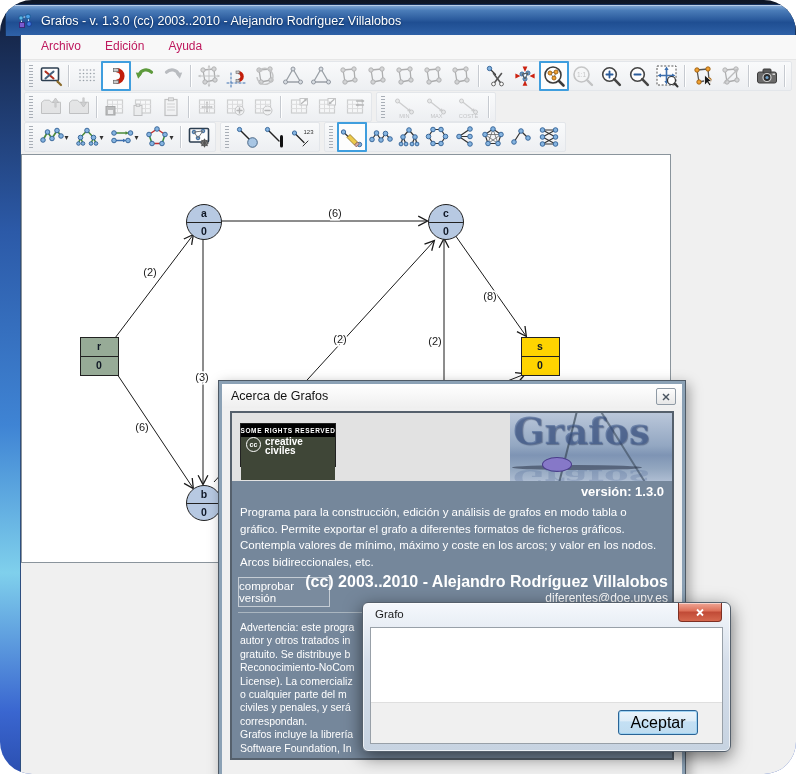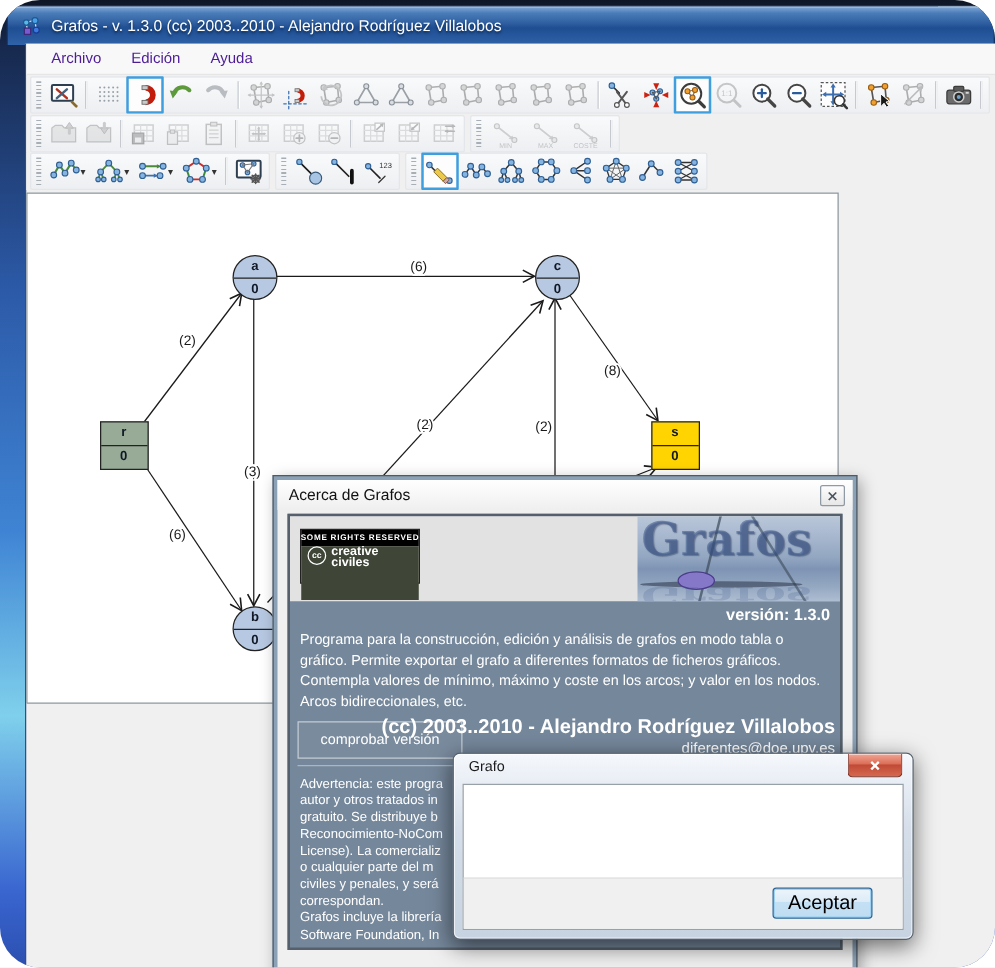--- a/index.html
+++ b/index.html
@@ -8,21 +8,21 @@
     background:linear-gradient(180deg,#0e1626 0%,#17294e 5%,#2c5aa8 30%,#3f84d4 55%,#7fd0ec 74%,#3a66d0 92%,#2b4fb0 100%);border-radius:32px;}
   
   .titlebar{position:absolute;left:5px;top:4px;right:0;height:31px;border-radius:8px 0 0 0;
     background:linear-gradient(180deg,#86abd8 0%,#4a7cb8 18%,#2c5c9e 46%,#1f4e92 56%,#2f62a8 100%);
     border:1px solid #16315c;border-bottom:none;box-shadow:inset 0 1px 0 rgba(255,255,255,.45);
     display:flex;align-items:center;}
   .titlebar .appicon{margin:0 8px 0 11px;display:flex;}
   .titlebar .ttext{color:#fff;font-size:12.5px;text-shadow:0 1px 2px #0a2a52;white-space:nowrap;}
   .client{position:absolute;left:20px;top:35px;right:0;bottom:0;background:#f0f0f0;border-left:1px solid #2e4f80;}
   .menubar{height:24px;background:#f8f8f8;border-bottom:1px solid #e6e6e6;display:flex;align-items:stretch;padding-left:8px;}
-  .menuitem{font-size:12px;color:#4c1d95;padding:4px 12px 0 12px;cursor:default;}
+  .menuitem{font-size:12px;color:#be185d;padding:4px 12px 0 12px;cursor:default;}
   .tbrow{position:relative;display:flex;align-items:center;background:#f0f0f0;padding-left:1px;}
   #tbrow1,#tbrow2{height:31px;}
   #tbrow3{height:30px;}
   .band{display:flex;align-items:center;height:28px;margin:0 2px;padding:0 2px;border:1px solid #e3e6ea;border-radius:2px;
     background:linear-gradient(180deg,#f9fafb,#edeff2);}
   .tbtn{width:26px;height:26px;display:inline-flex;align-items:center;justify-content:center;border:1px solid transparent;border-radius:1px;}
   .tbtn.wide{width:30px;}
   .tbtn.dd{width:33px;}
   .tbtn.sel{background:#fdfdfd;border:2px solid #3f9ede;}
   .tbtn.dis{filter:grayscale(1) opacity(.45);}
@@ -61,21 +61,21 @@
     font-size:37px;color:rgba(62,90,140,.55);text-shadow:1px 1px 1px rgba(30,45,80,.45);}
   .alogo .lref{position:absolute;left:3px;top:42px;font-family:"DejaVu Serif","Liberation Serif",serif;font-weight:bold;
     font-size:37px;color:rgba(62,90,140,.22);transform:scaleY(-.55);}
   .alogo .lline1{position:absolute;left:58px;top:-10px;width:1.5px;height:80px;background:#3a4a5a;transform:rotate(14deg);opacity:.7;}
   .alogo .lline2{position:absolute;left:112px;top:-12px;width:1.5px;height:92px;background:#3a4a5a;transform:rotate(-32deg);opacity:.6;}
   .alogo .lshadow{position:absolute;left:2px;top:52px;width:130px;height:5px;background:rgba(40,50,70,.55);border-radius:50%;}
   .alogo .lnode{position:absolute;left:32px;top:44px;width:28px;height:13px;background:#8678c8;border:1px solid #4a3c8a;border-radius:50%;}
   .aslate{position:relative;height:277px;color:#fff;}
   .aver{position:absolute;right:8px;top:3px;font-size:13px;font-weight:bold;}
   .adesc{position:absolute;left:8px;top:23px;width:426px;font-size:11.5px;line-height:16.5px;}
-  .acheck{position:absolute;left:6px;top:96px;width:132px;height:30px;border:1px solid #c4ccd4;background:rgba(255,255,255,.04);
+  .acheck{position:absolute;left:6px;top:96px;width:92px;height:30px;border:1px solid #c4ccd4;background:rgba(255,255,255,.04);
     color:#fff;font-size:11.5px;display:flex;align-items:center;justify-content:center;box-sizing:border-box;}
   .acred{position:absolute;right:4px;top:92px;font-size:16px;font-weight:bold;white-space:nowrap;}
   .amail{position:absolute;right:4px;top:110px;font-size:12px;}
   .asep{position:absolute;left:6px;right:6px;top:131px;border-top:1px solid #aab6c0;}
   .awarn{position:absolute;left:8px;top:140px;width:424px;font-size:10.5px;line-height:13.4px;white-space:pre-line;}
   
   .dlg-upd{position:absolute;left:362px;top:602px;width:369px;height:150px;z-index:40;border-radius:6px;
     border:1px solid #55606c;background:linear-gradient(180deg,#f5f8fc,#d5deea 40%,#c7d3e1);
     box-shadow:0 5px 18px rgba(0,0,0,.55), inset 0 0 0 1px rgba(255,255,255,.65);box-sizing:border-box;}
   .dlg-upd .utitle{position:absolute;left:12px;top:5px;font-size:11.5px;color:#1a1a1a;}

